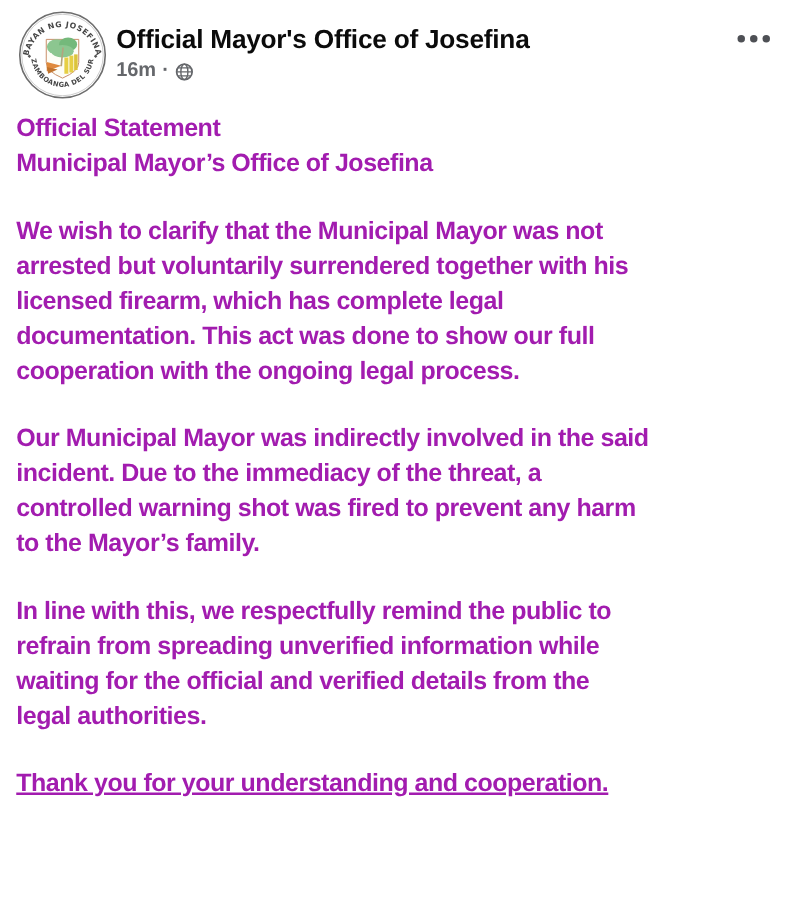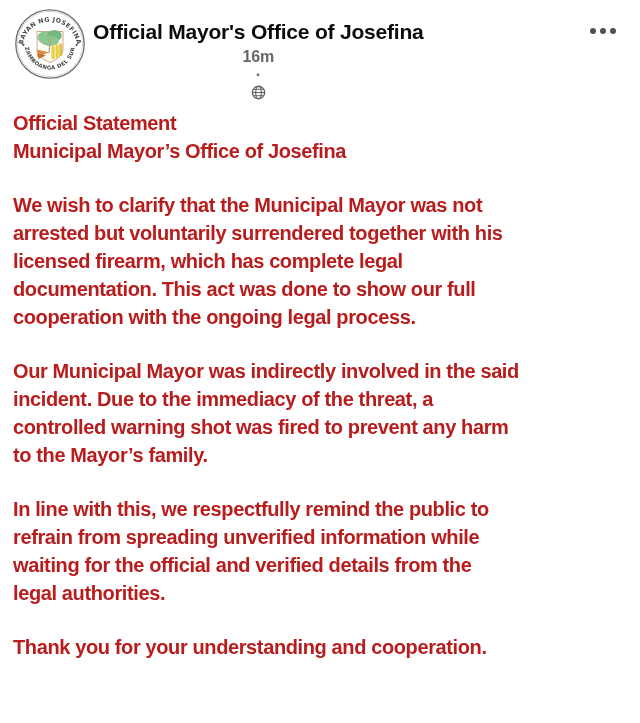--- a/index.html
+++ b/index.html
@@ -43,21 +43,20 @@
     white-space: nowrap;
   }
   .meta-row {
     display: flex;
     align-items: center;
     margin-top: 3px;
     color: #65676b;
     font-size: 16px;
     font-weight: 700;
     letter-spacing: -0.1px;
-    flex-direction: column;
   }
   .meta-sep { margin: 0 5px; font-weight: 700; }
   .globe { width: 15px; height: 15px; display: block; margin-top: 1px; }
 
   .more-button {
     position: absolute;
     top: 26px;
     right: 22px;
     display: flex;
     gap: 4px;
@@ -72,27 +71,27 @@
   }
 
   
   .post-body {
     padding: 0 12px 0 13px;
     margin-top: 9px;
   }
   .post-body p {
     font-size: 20px;
     font-weight: 700;
-    color: #b91c1c;
+    color: #a21caf;
     line-height: 28px;
     letter-spacing: -0.38px;
     white-space: pre;
     margin: 0 0 26px 0;
   }
-  .post-body p:last-child { margin-bottom: 0; }
+  .post-body p:last-child { margin-bottom: 0; text-decoration: underline; }
 
   
   .seal-arc-text {
     font-family: "DejaVu Sans", sans-serif;
     font-size: 6.2px;
     font-weight: 700;
     letter-spacing: 0.45px;
     fill: #474747;
   }
   .seal-arc-text-bottom {

